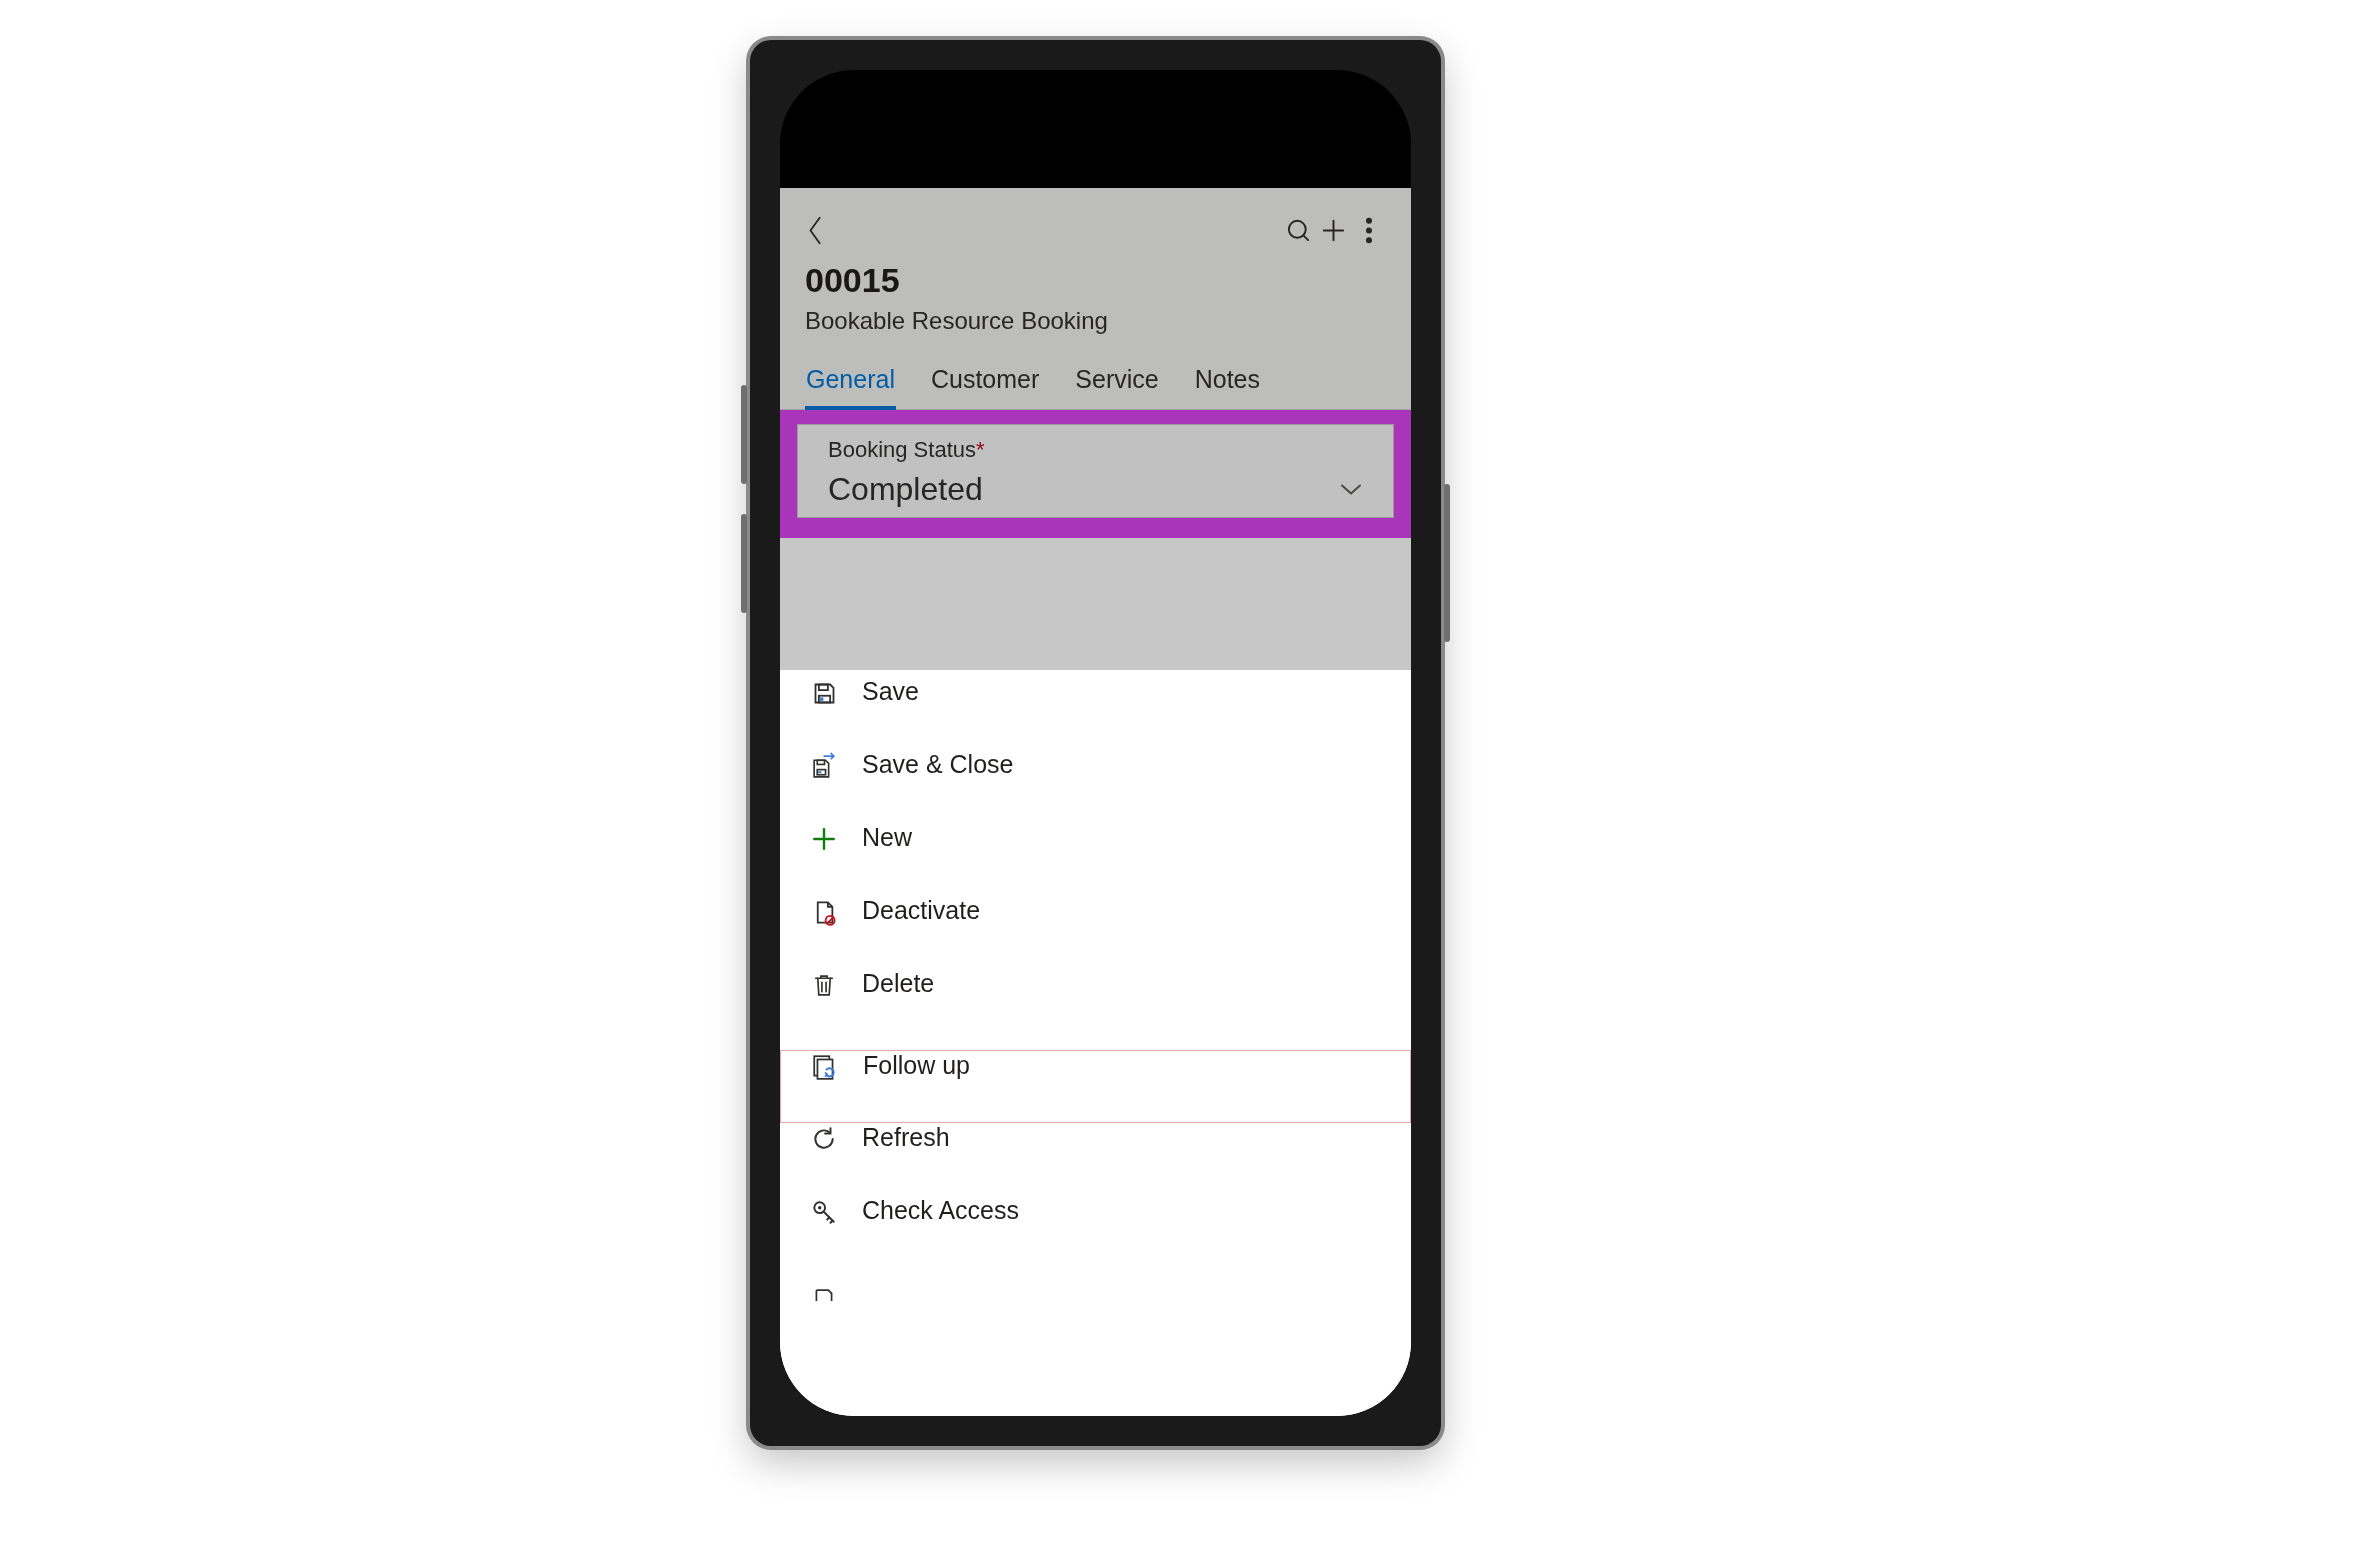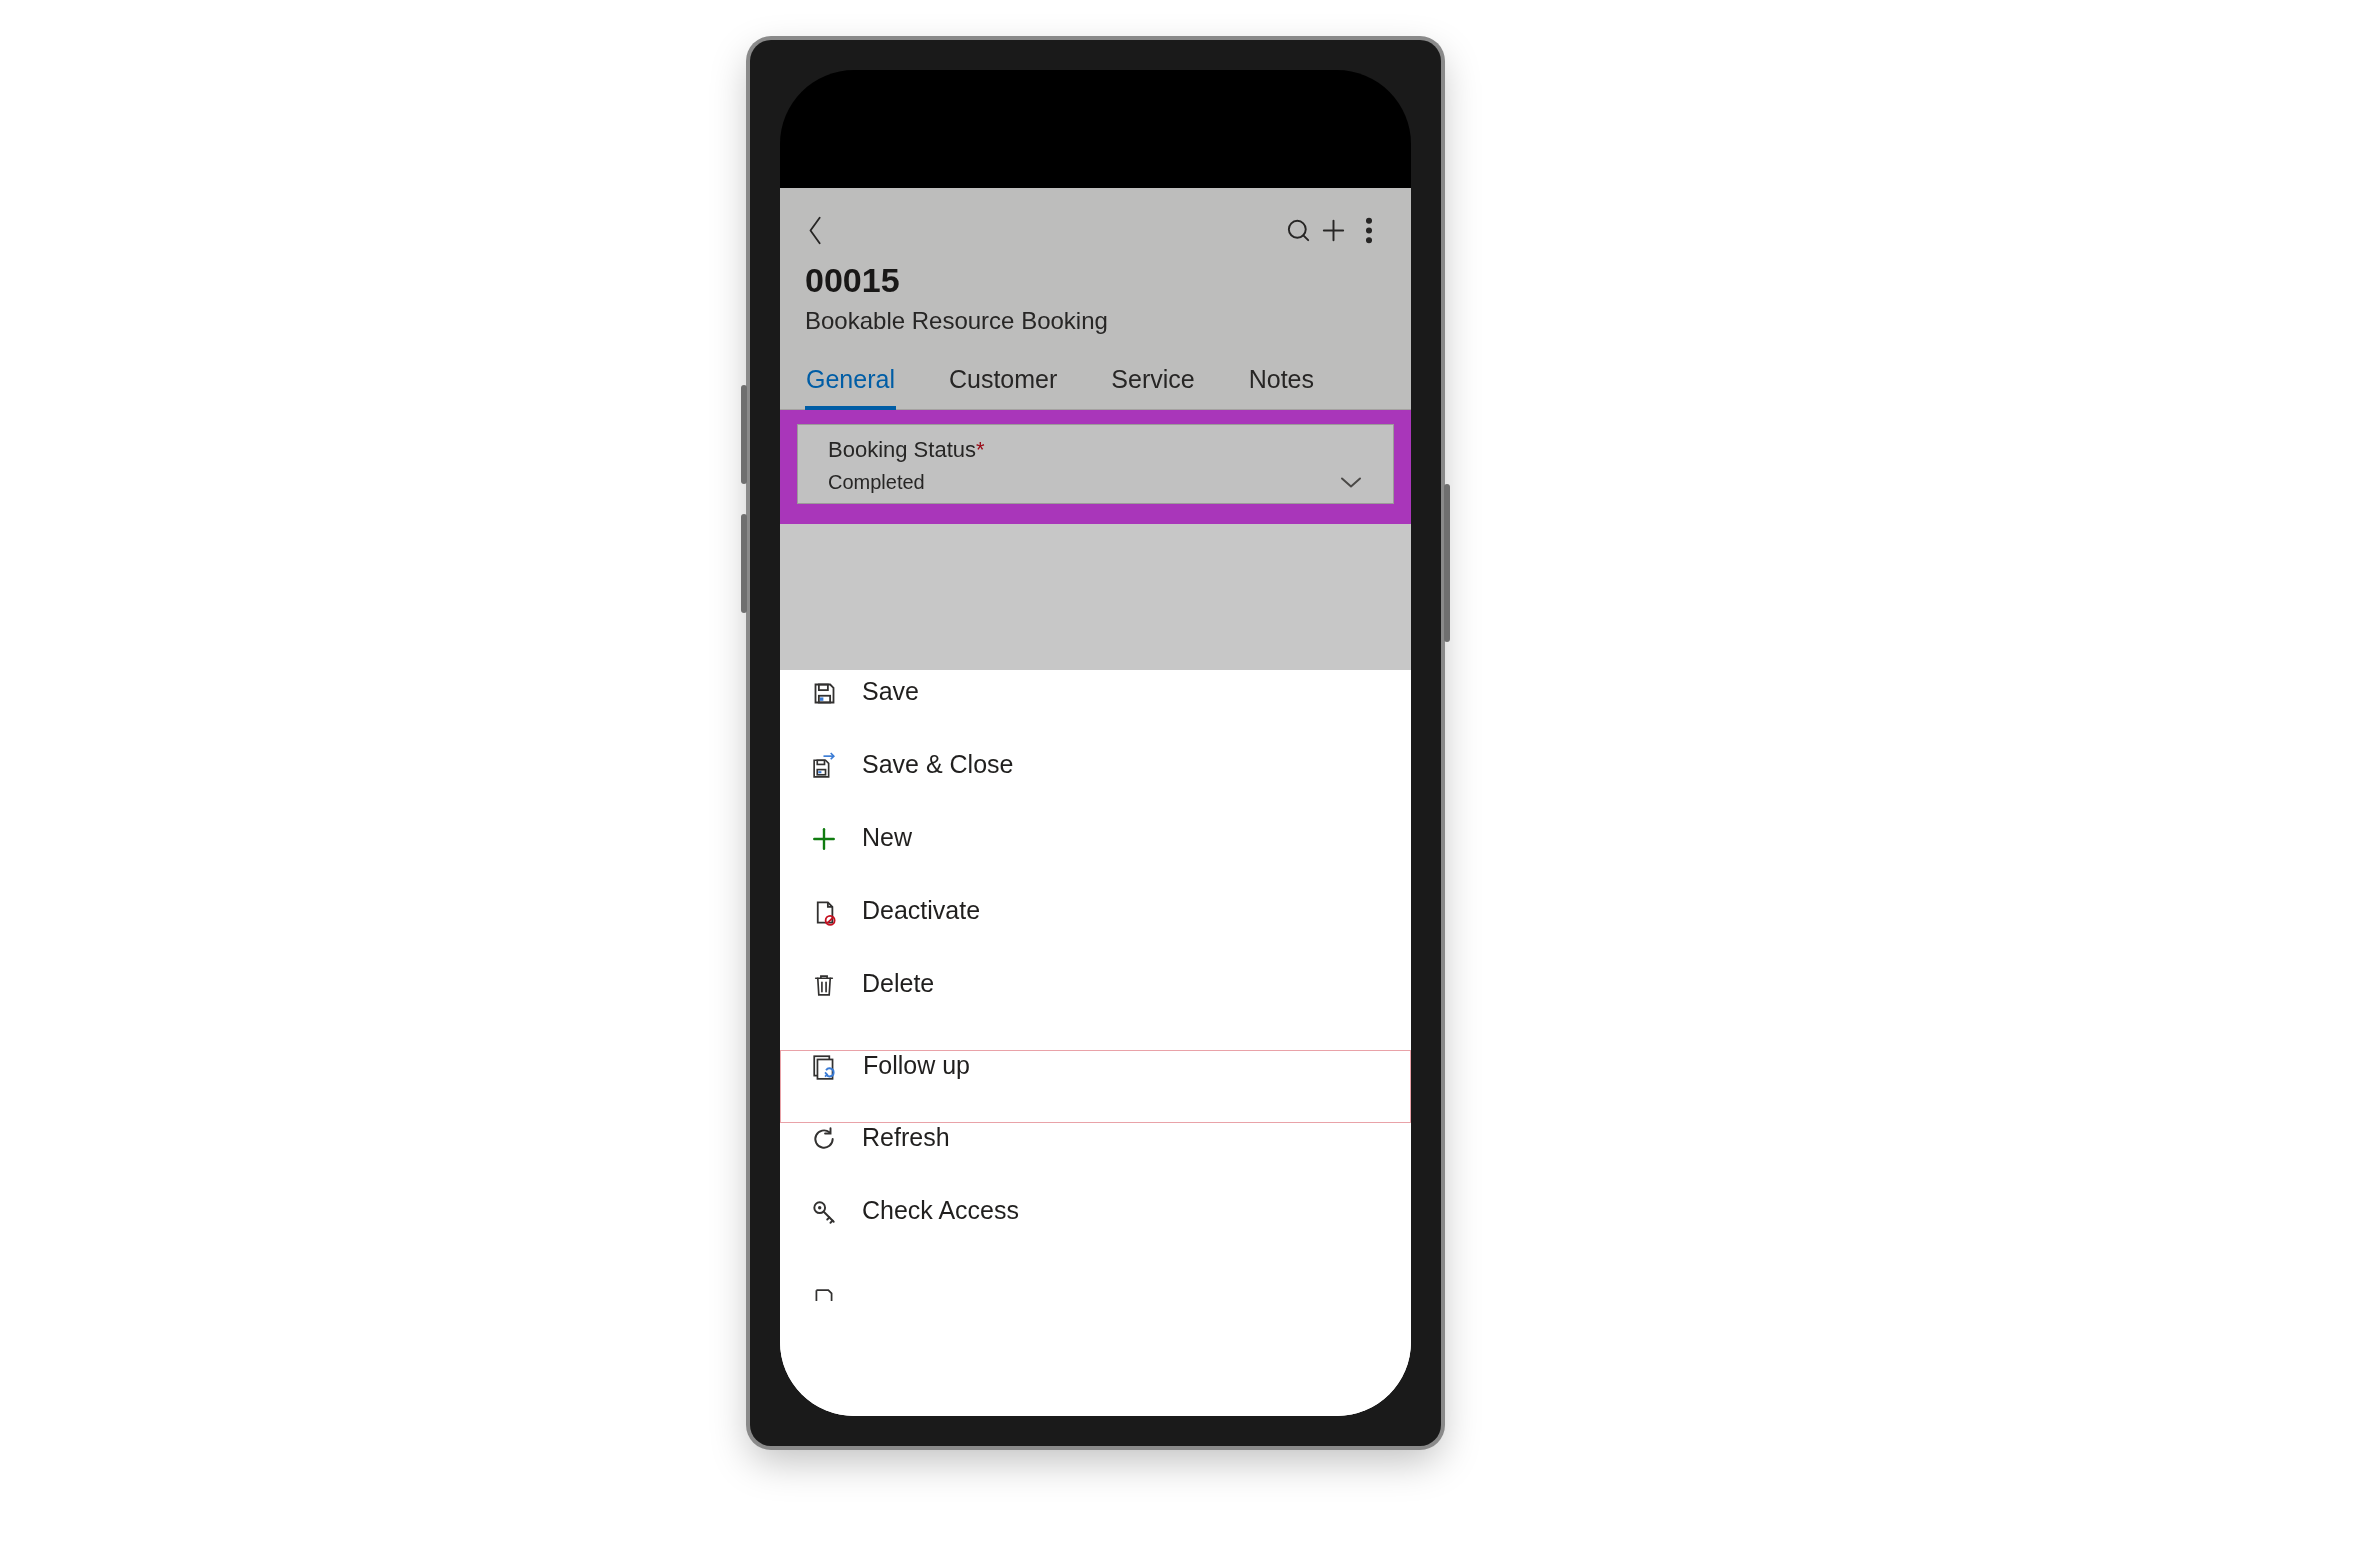--- a/index.html
+++ b/index.html
@@ -115,21 +115,21 @@
   }
   .back { flex: 0 0 auto; }
   .spacer { flex: 1; }
   .act { width: 35px; display:flex; align-items:center; justify-content:center; }
   .act svg, .back svg { stroke: #323130; }
   .title { font-size: 34px; font-weight: 700; color: #201f1e; margin-top: 4px; }
   .subtitle { font-size: 24px; color: #323130; margin-top: 7px; margin-bottom: 18px; }
 
   .tabs {
     display: flex;
-    gap: 52px;
+    gap: 34px;
     border-bottom: 1px solid #d2d0ce;
     background: #f3f2f1;
     padding: 0 25px;
   }
   .tab {
     font-size: 25px;
     color: #323130;
     padding: 12px 1px;
     border-bottom: 4px solid transparent;
     margin-bottom: -1px;
@@ -152,21 +152,21 @@
     font-size: 22px;
     color: #323130;
     padding: 12px 30px 4px;
   }
   .req { color: #c50f1f; }
   .field-value-row {
     display: flex;
     align-items: center;
     padding: 4px 30px 9px;
   }
-  .field-value { font-size: 20px; color: #323130; flex:1; }
+  .field-value { font-size: 32px; color: #323130; flex:1; }
 
   .dimmer {
     position: absolute;
     left:0; right:0; top:0;
     height: 482px;
     background: rgba(0,0,0,0.22);
     pointer-events: none;
   }
 
   .sheet {

